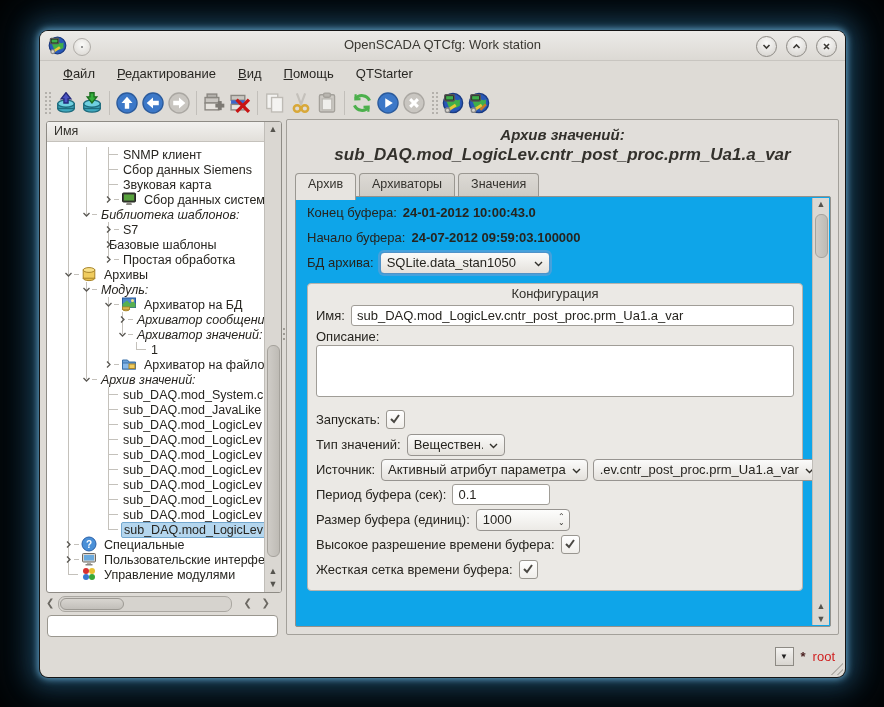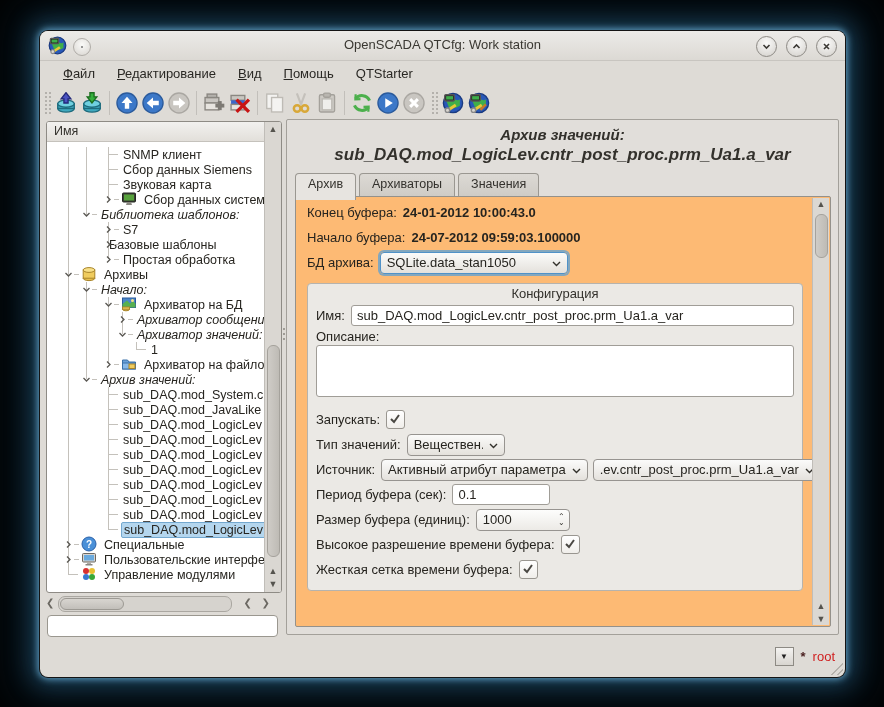--- a/index.html
+++ b/index.html
@@ -46,21 +46,21 @@
   .tree-input{position:absolute;left:1px;right:4px;bottom:0;height:22px;background:#fff;border:1px solid #9a978f;border-radius:4px;box-sizing:border-box}
   .splitter{position:absolute;left:236px;top:200px;width:4px;height:30px;display:flex;flex-direction:column;align-items:center;justify-content:center;gap:3px}
   .splitter i{width:2px;height:2px;border-radius:50%;background:#8a8781}
   .right-panel{position:absolute;left:240px;top:0;right:0;bottom:2px;border:1px solid #a3a09a;border-radius:2px;background:#e1deda}
   .p-title{text-align:center;font-weight:bold;font-style:italic;color:#33312c}
   .p-title1{margin-top:6px;font-size:15px}
   .p-title2{font-size:17px;margin-top:2px}
   .tabs{position:absolute;left:8px;top:53px;height:23px;display:flex;gap:3px}
   .tab{padding:3px 12px 0;border:1px solid #9a9791;border-bottom:none;border-radius:4px 4px 0 0;background:linear-gradient(#dcd9d4,#cfccc6);font-size:12.5px;color:#33312c}
   .tab.active{background:#e7e4e0;height:23px;z-index:3}
-  .content{position:absolute;left:8px;top:76px;right:7px;bottom:7px;border:1px solid #94918b;border-radius:2px;background:#fdba74}
+  .content{position:absolute;left:8px;top:76px;right:7px;bottom:7px;border:1px solid #94918b;border-radius:2px;background:#0ea5e9}
   .c-scroll{position:absolute;right:1px;top:1px;bottom:1px;width:16px;background:#dbd8d3;border-left:1px solid #c0bdb8}
   .form{position:absolute;left:1px;top:1px;right:17px;bottom:1px;overflow:hidden;padding:2px 8px 0 10px}
   .frow{display:flex;align-items:center;height:25px}
   .frow label{margin-right:6px}
   .bval{font-weight:bold}
   .combo{height:22px;border:1px solid #979490;border-radius:4px;background:linear-gradient(#fbfbfa,#e4e1dc);display:flex;align-items:center;padding:0 6px;position:relative;box-sizing:border-box}
   .combo .ctext{flex:1;overflow:hidden;white-space:nowrap}
   .combo .chev{margin-left:6px}
   .combo.focus{box-shadow:0 0 0 2px rgba(90,160,215,.75);border-color:#5092c8}
   .tinput{height:21px;border:1px solid #a09d97;border-radius:3px;background:#fff;padding:0 5px;display:flex;align-items:center;box-sizing:border-box}
@@ -404,21 +404,21 @@
                 </svg></span>
               <span class="lbl" style="margin-left: 55px;">Архивы</span>
             </div>
             <div class="trow italic" style="top: 139px;">
               <span class="dash" style="top: 7px; left: 45px; width: 5px;"></span>
               <span class="exp" style="left: 35px; top: 3px;">
                 <svg width="9" height="9" viewBox="0 0 9 9">
                   <path d="M1.5 3 L4.5 6 L7.5 3" fill="none" stroke="#5a5853" stroke-width="1.3"></path>
                 </svg>
               </span>
-              <span class="lbl" style="margin-left: 52px;">Начало:</span>
+              <span class="lbl" style="margin-left: 52px;">Модуль:</span>
             </div>
             <div class="trow" style="top: 154px;">
               <span class="dash" style="top: 7px; left: 67px; width: 5px;"></span>
               <span class="exp" style="left: 57px; top: 3px;">
                 <svg width="9" height="9" viewBox="0 0 9 9">
                   <path d="M1.5 3 L4.5 6 L7.5 3" fill="none" stroke="#5a5853" stroke-width="1.3"></path>
                 </svg>
               </span>
               <span class="ticon" style="left: 74px; top: -1px;"><svg width="16" height="16" viewBox="0 0 16 16">
                   <g>
@@ -598,21 +598,21 @@
           <div class="frow">
               <label>Конец буфера:</label>
               <span class="bval">24-01-2012 10:00:43.0</span>
             </div>
           <div class="frow">
               <label>Начало буфера:</label>
               <span class="bval">24-07-2012 09:59:03.100000</span>
             </div>
           <div class="frow">
               <label>БД архива:</label>
-            <div class="combo focus" style="width:188px">
+            <div class="combo focus" style="width:170px">
                 <span class="ctext">SQLite.data_stan1050</span>
                 <span class="chev"><svg width="9" height="6" viewBox="0 0 9 6">
                     <path d="M1 1 L4.5 4.5 L8 1" fill="none" stroke="#33312c" stroke-width="1.4"></path>
                   </svg></span>
               </div>
           </div>
           <div class="groupbox">
             <div class="gb-title">Конфигурация</div>
             <div class="frow row-name">
                 <label>Имя:</label>

